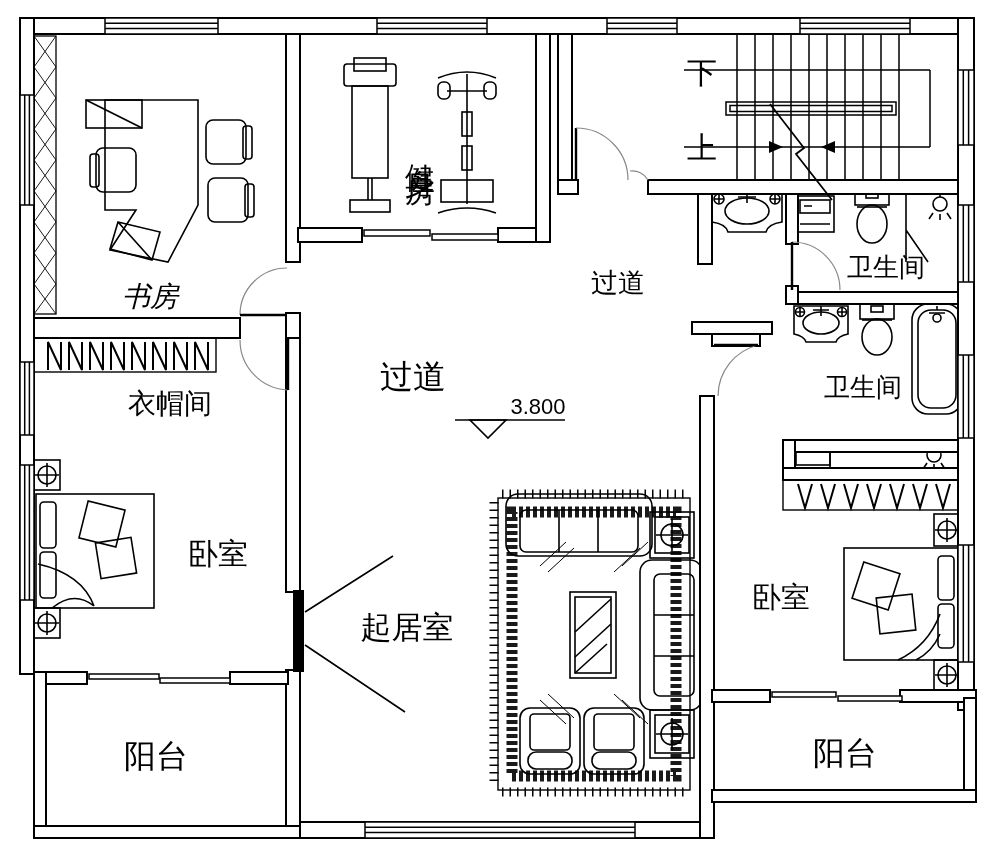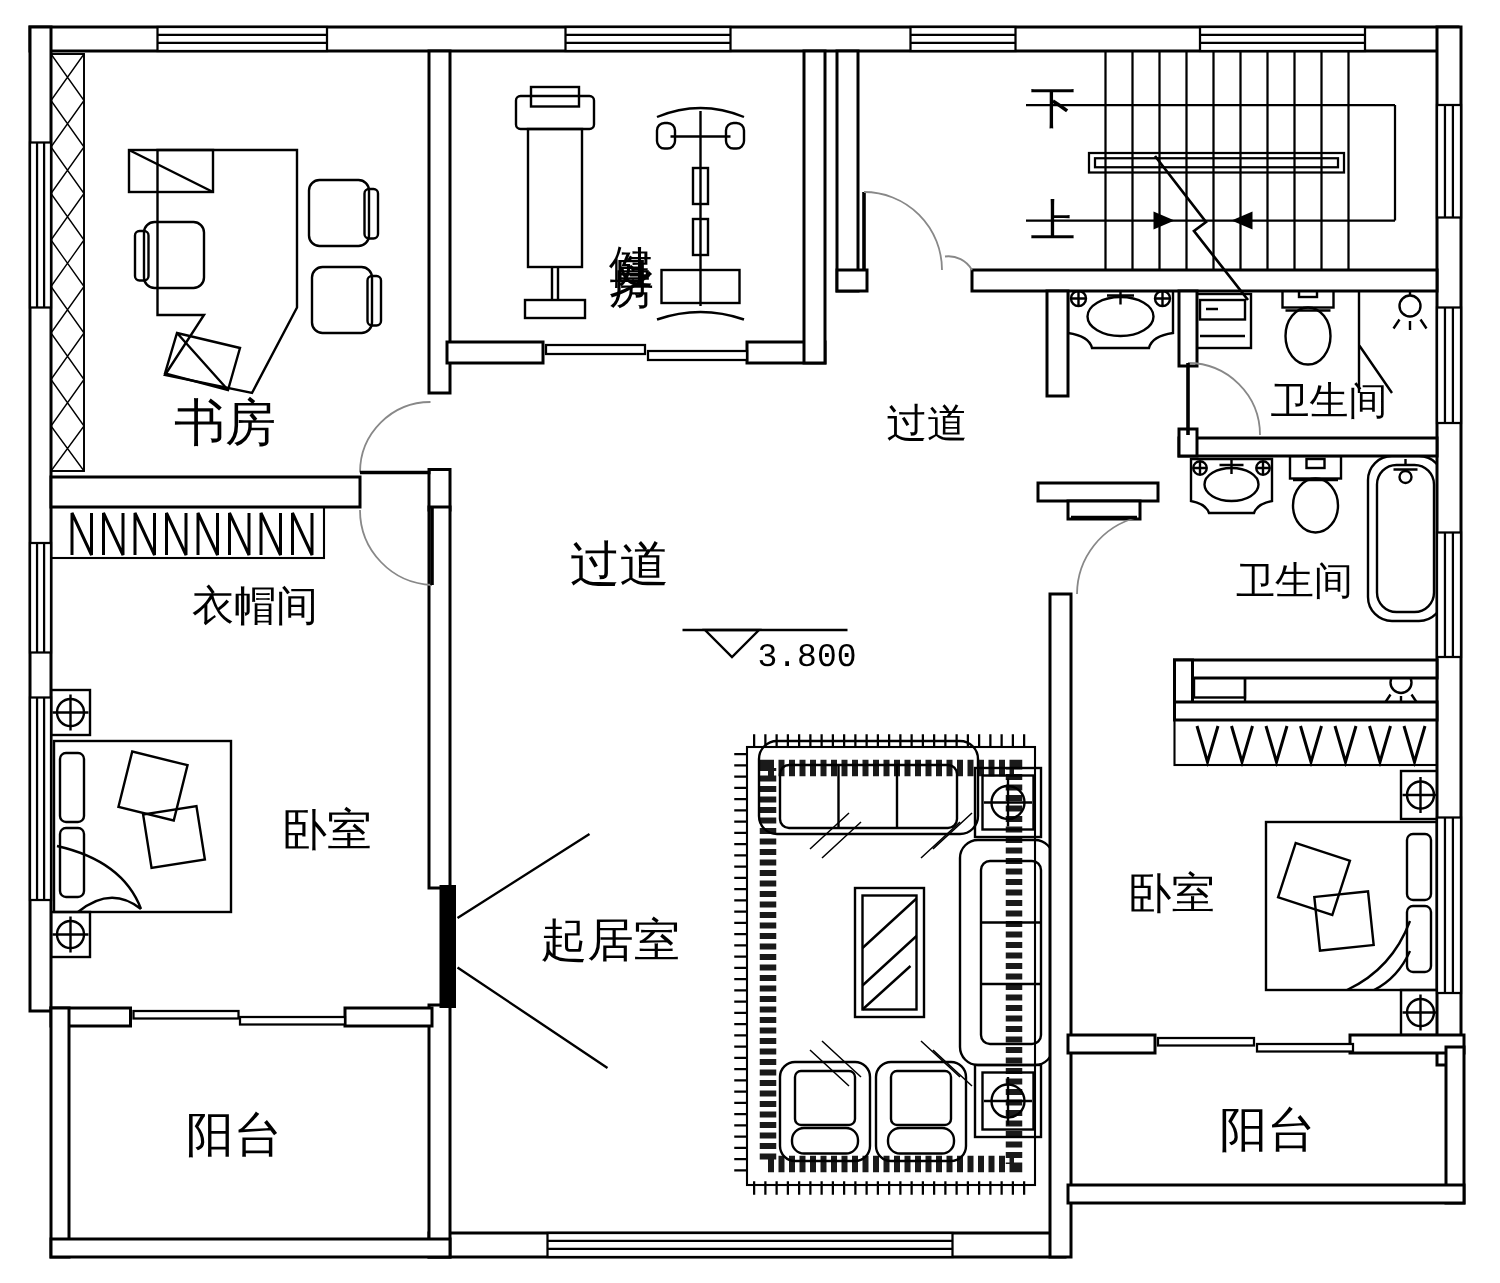--- a/index.html
+++ b/index.html
@@ -2,21 +2,21 @@
 <html><head>
 <meta charset="utf-8">
 <style>
   html,body{margin:0;padding:0;background:#f2f2f2;}
   .plan{position:relative;width:1000px;height:855px;background:#ffffff;margin:0 auto;
         font-family:"Liberation Sans", sans-serif;overflow:hidden;}
   .plan svg{position:absolute;left:0;top:0;}
   .lbl{position:absolute;transform:translate(-50%,-50%);white-space:nowrap;color:#000;
        font-family:"Liberation Sans", sans-serif;line-height:1;}
   .lbl-v{writing-mode:vertical-rl;text-orientation:upright;letter-spacing:5px;}
-  .lbl-elev{font-family:Liberation Mono, monospace;margin-top:32px;}
+  .lbl-elev{font-family:Liberation Sans, sans-serif;}
 </style>
 </head>
 <body>
 
 <div class="plan">
 <svg width="1000" height="855" viewBox="0 0 1000 855" xmlns="http://www.w3.org/2000/svg">
 
   <g stroke="#000" stroke-width="1.6" fill="none">
 
     <g>
@@ -338,21 +338,21 @@
     <polygon fill="#000" stroke="none" points="783,147 769,141 769,153"></polygon>
     <polygon fill="#000" stroke="none" points="821,147 835,141 835,153"></polygon>
   </g>
 
   <g stroke="#000" stroke-width="1.6" fill="none">
     <path d="M455,420 L565,420"></path>
     <path d="M470,420 L506,420 L488,438 Z"></path>
   </g>
 </svg>
 
-<div class="lbl" style="left:150px;top:282px;font-size:34px;">书房</div>
+<div class="lbl" style="left:150px;top:297px;font-size:28px;font-style:italic;">书房</div>
 <div class="lbl lbl-v" style="left:420px;top:148px;font-size:30px;">健身房</div>
 <div class="lbl" style="left:618px;top:283px;font-size:27px;">过道</div>
 <div class="lbl" style="left:413px;top:376px;font-size:33px;">过道</div>
 <div class="lbl" style="left:886px;top:267px;font-size:26px;">卫生间</div>
 <div class="lbl" style="left:863px;top:387px;font-size:26px;">卫生间</div>
 <div class="lbl" style="left:122px;top:404px;font-size:28px;margin-left:48px;">衣帽间</div>
 <div class="lbl" style="left:218px;top:554px;font-size:30px;">卧室</div>
 <div class="lbl" style="left:781px;top:597px;font-size:29px;">卧室</div>
 <div class="lbl" style="left:407px;top:627px;font-size:31px;text-align:right;">起居室</div>
 <div class="lbl" style="left:156px;top:756px;font-size:32px;">阳台</div>

